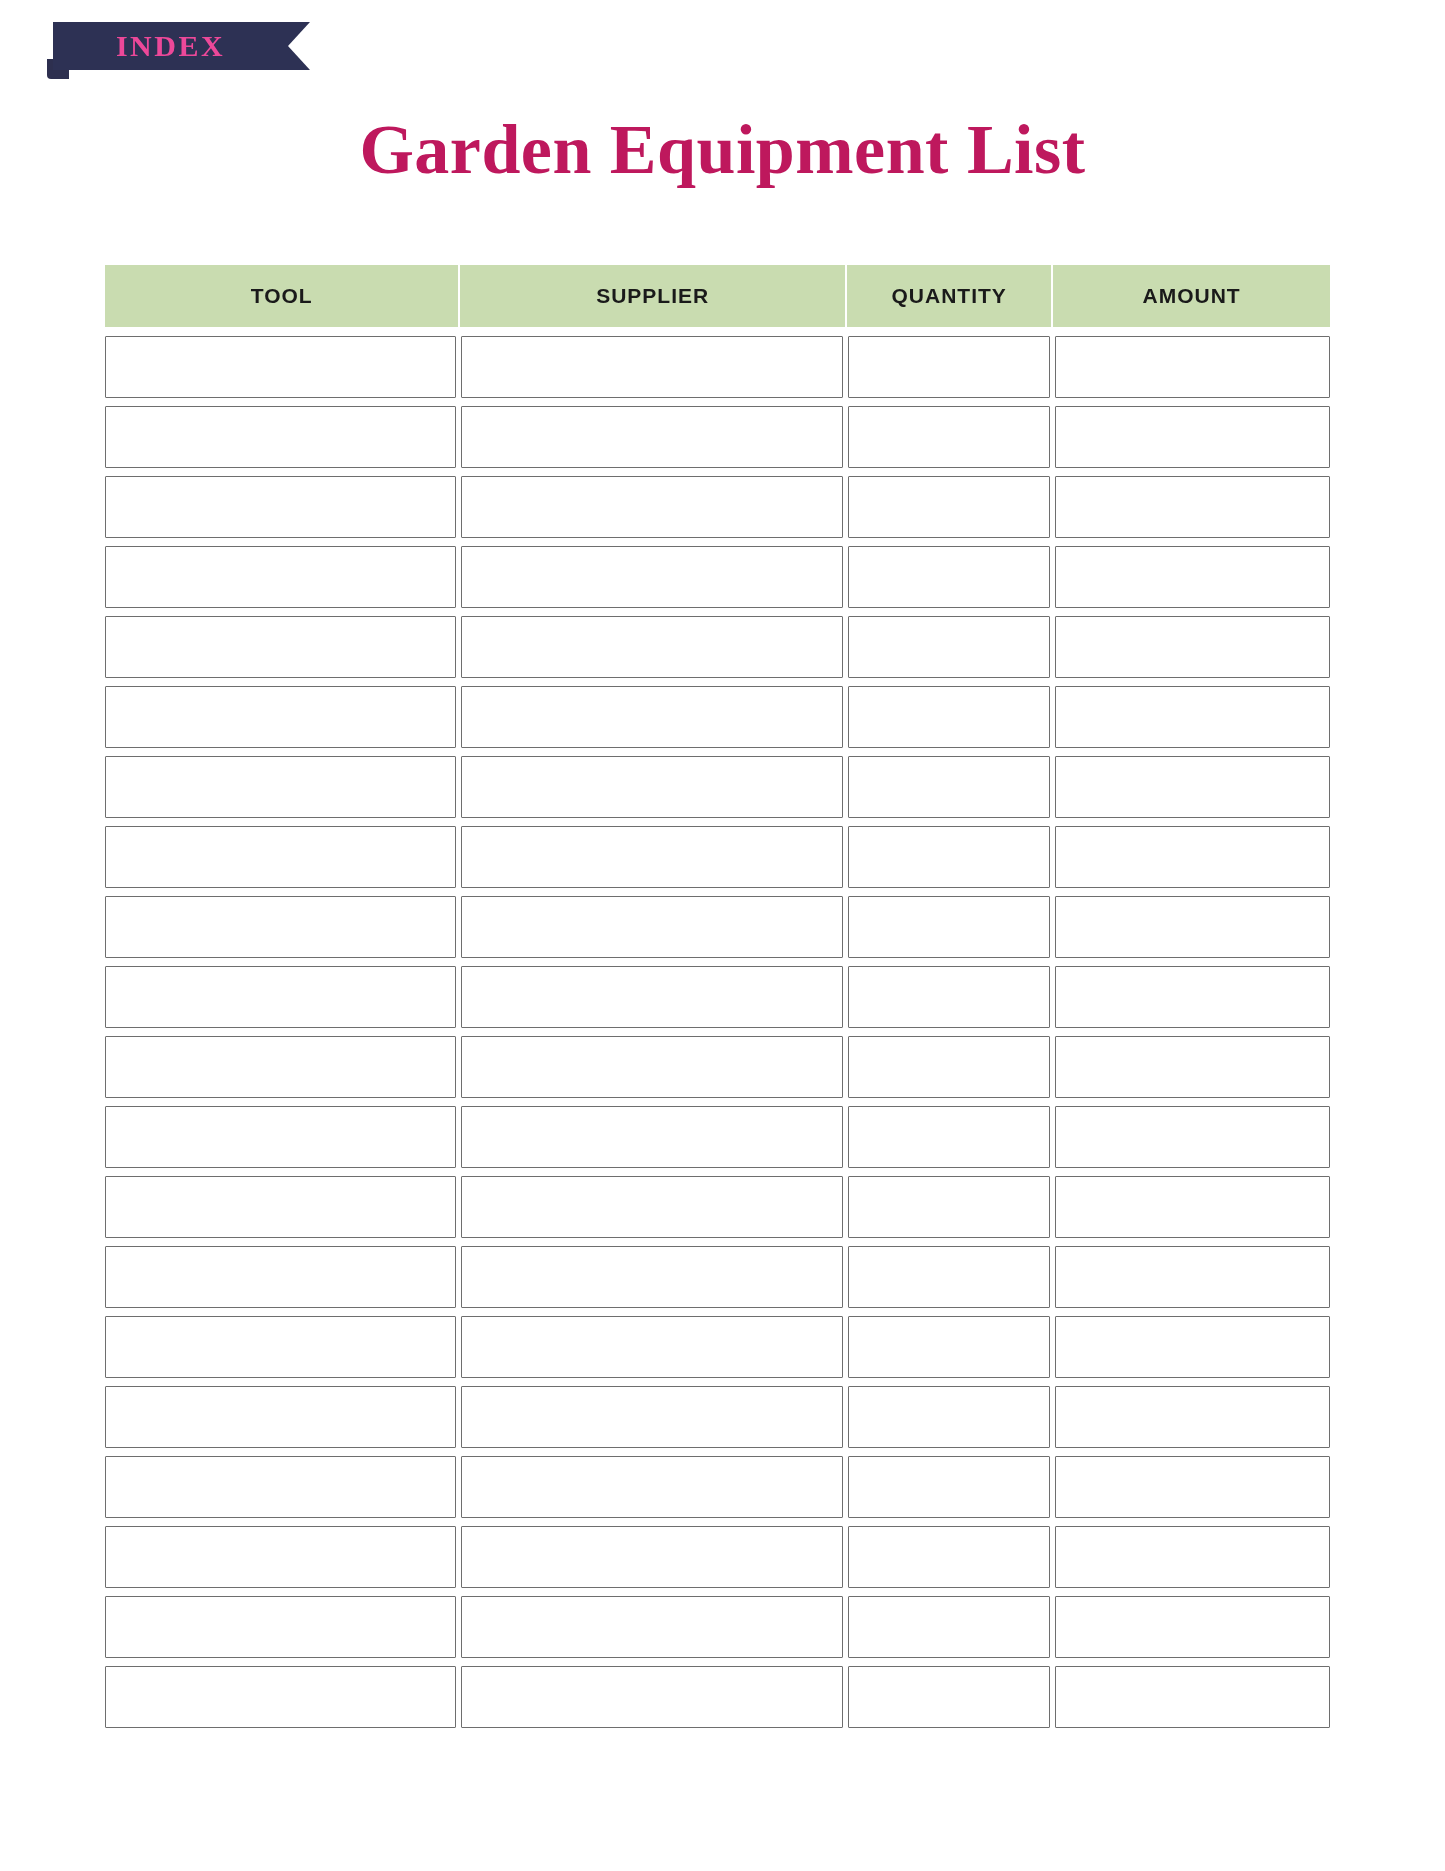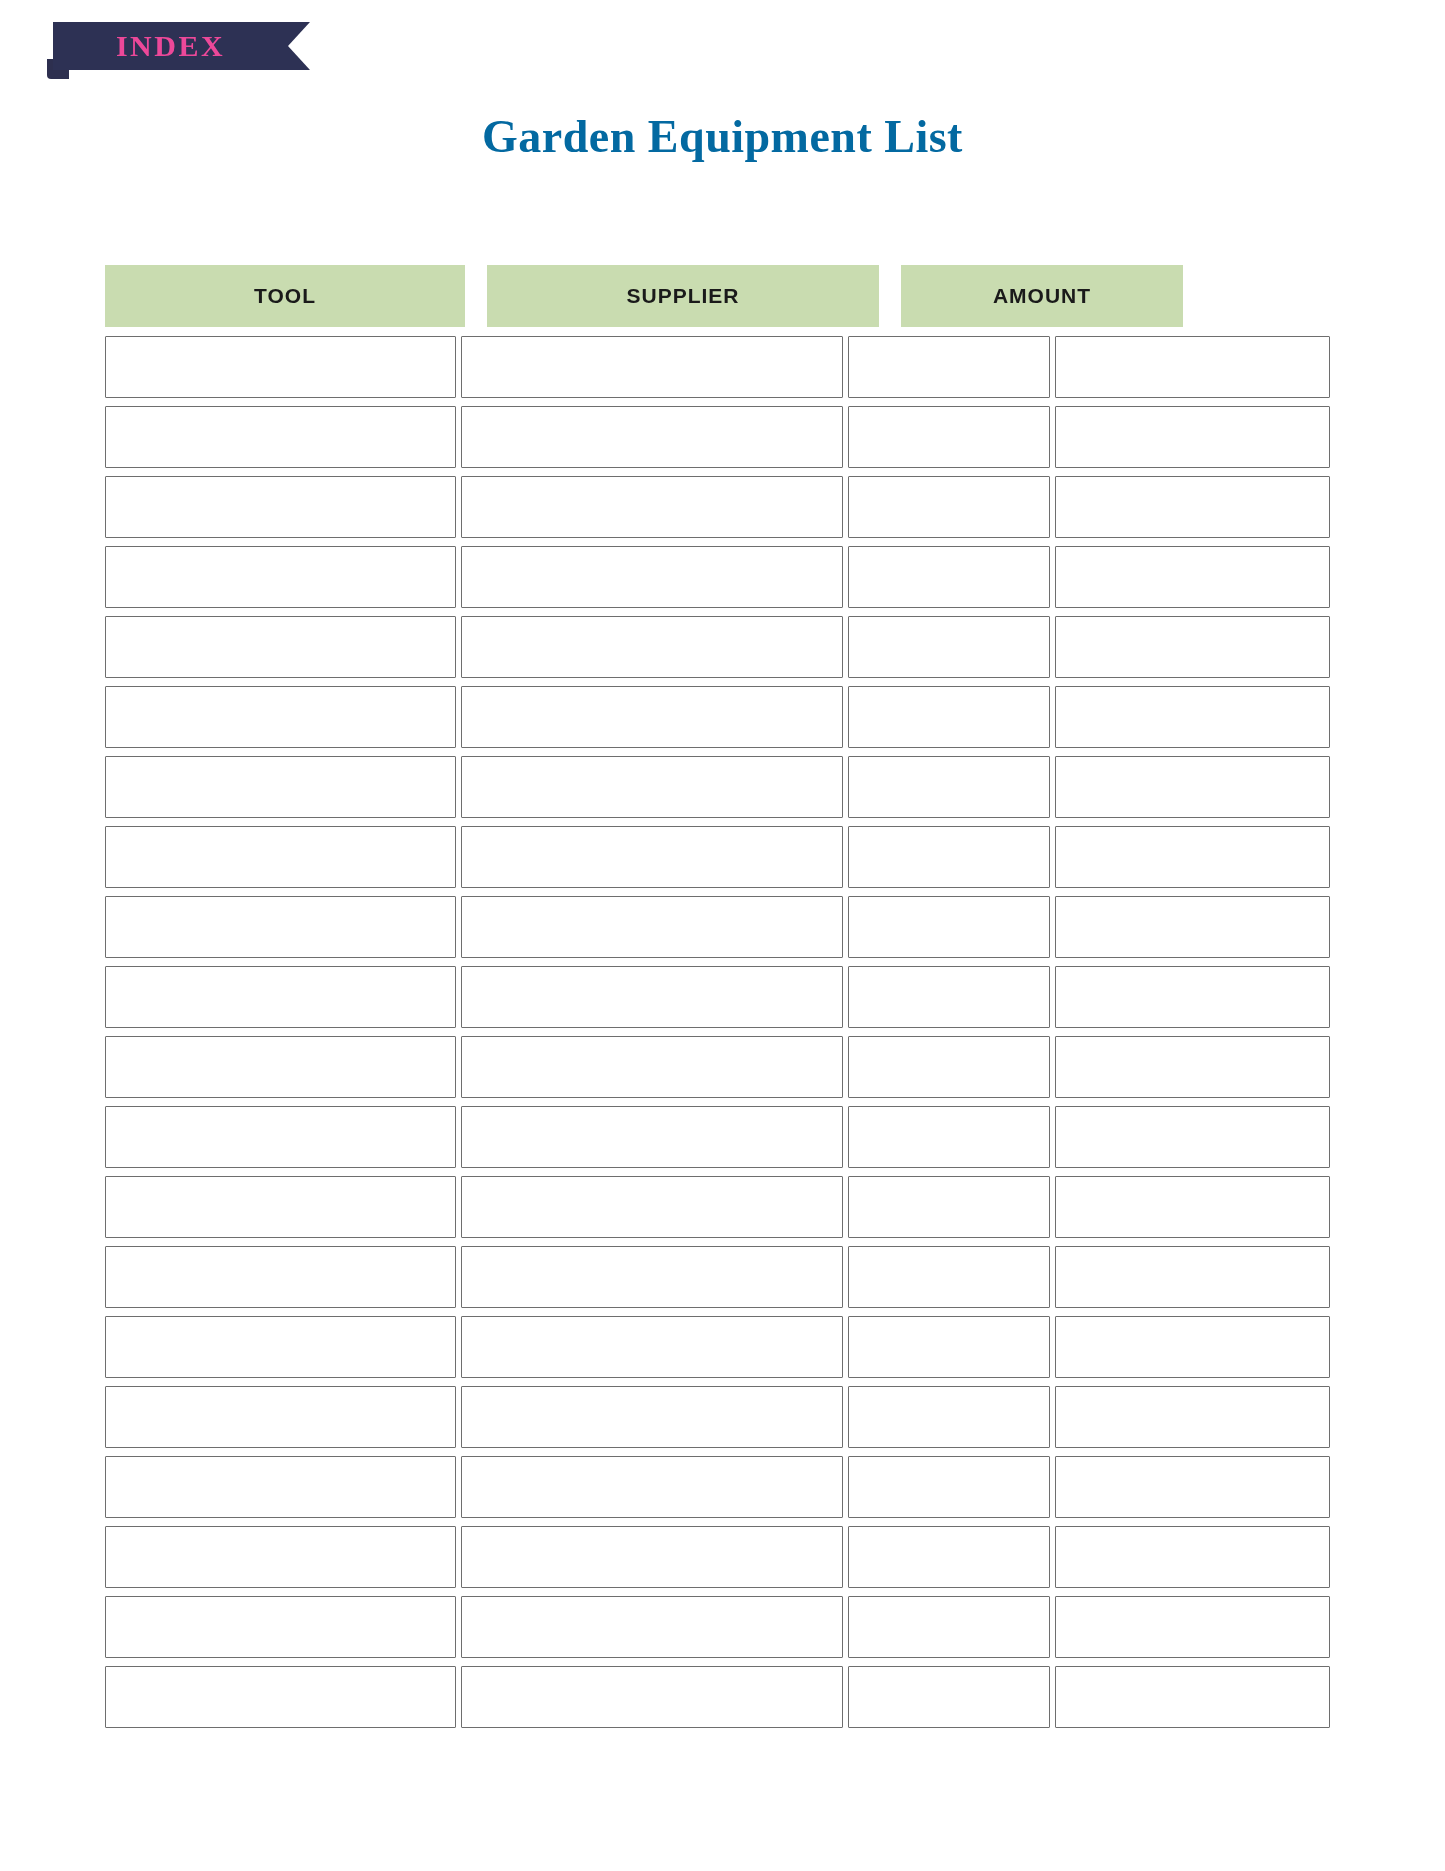--- a/index.html
+++ b/index.html
@@ -62,36 +62,36 @@
   }
 
   
   .page-title {
     position: absolute;
     left: 0;
     top: 110px;
     width: 100%;
     text-align: center;
     font-family: "Liberation Serif", serif;
-    font-size: 46px;
+    font-size: 70px;
     font-weight: bold;
-    color: #0369a1;
+    color: #be185d;
     letter-spacing: 0.5px;
   }
 
   
   .table-area {
     position: absolute;
     left: 105px;
     top: 265px;
     width: 1225px;
   }
   .header-row {
     display: flex;
-    gap: 22px;
+    gap: 2px;
     height: 62px;
   }
   .header-cell {
     background: #c9dcb0;
     display: flex;
     align-items: center;
     justify-content: center;
     font-size: 21px;
     font-weight: bold;
     color: #1a1a1a;
@@ -128,20 +128,21 @@
   </div>
   <div class="ribbon-point"></div>
 </div>
 
 <div class="page-title">Garden Equipment List</div>
 
 <div class="table-area">
   <div class="header-row">
     <div class="header-cell col-tool">TOOL</div>
     <div class="header-cell col-supplier">SUPPLIER</div>
+    <div class="header-cell col-quantity">QUANTITY</div>
     <div class="header-cell col-amount">AMOUNT</div>
   </div>
   <div class="body-rows" id="body-rows">
       <div class="data-row">
         <div class="data-cell col-tool"></div>
         <div class="data-cell col-supplier"></div>
         <div class="data-cell col-quantity"></div>
         <div class="data-cell col-amount"></div>
       </div>
       <div class="data-row">

